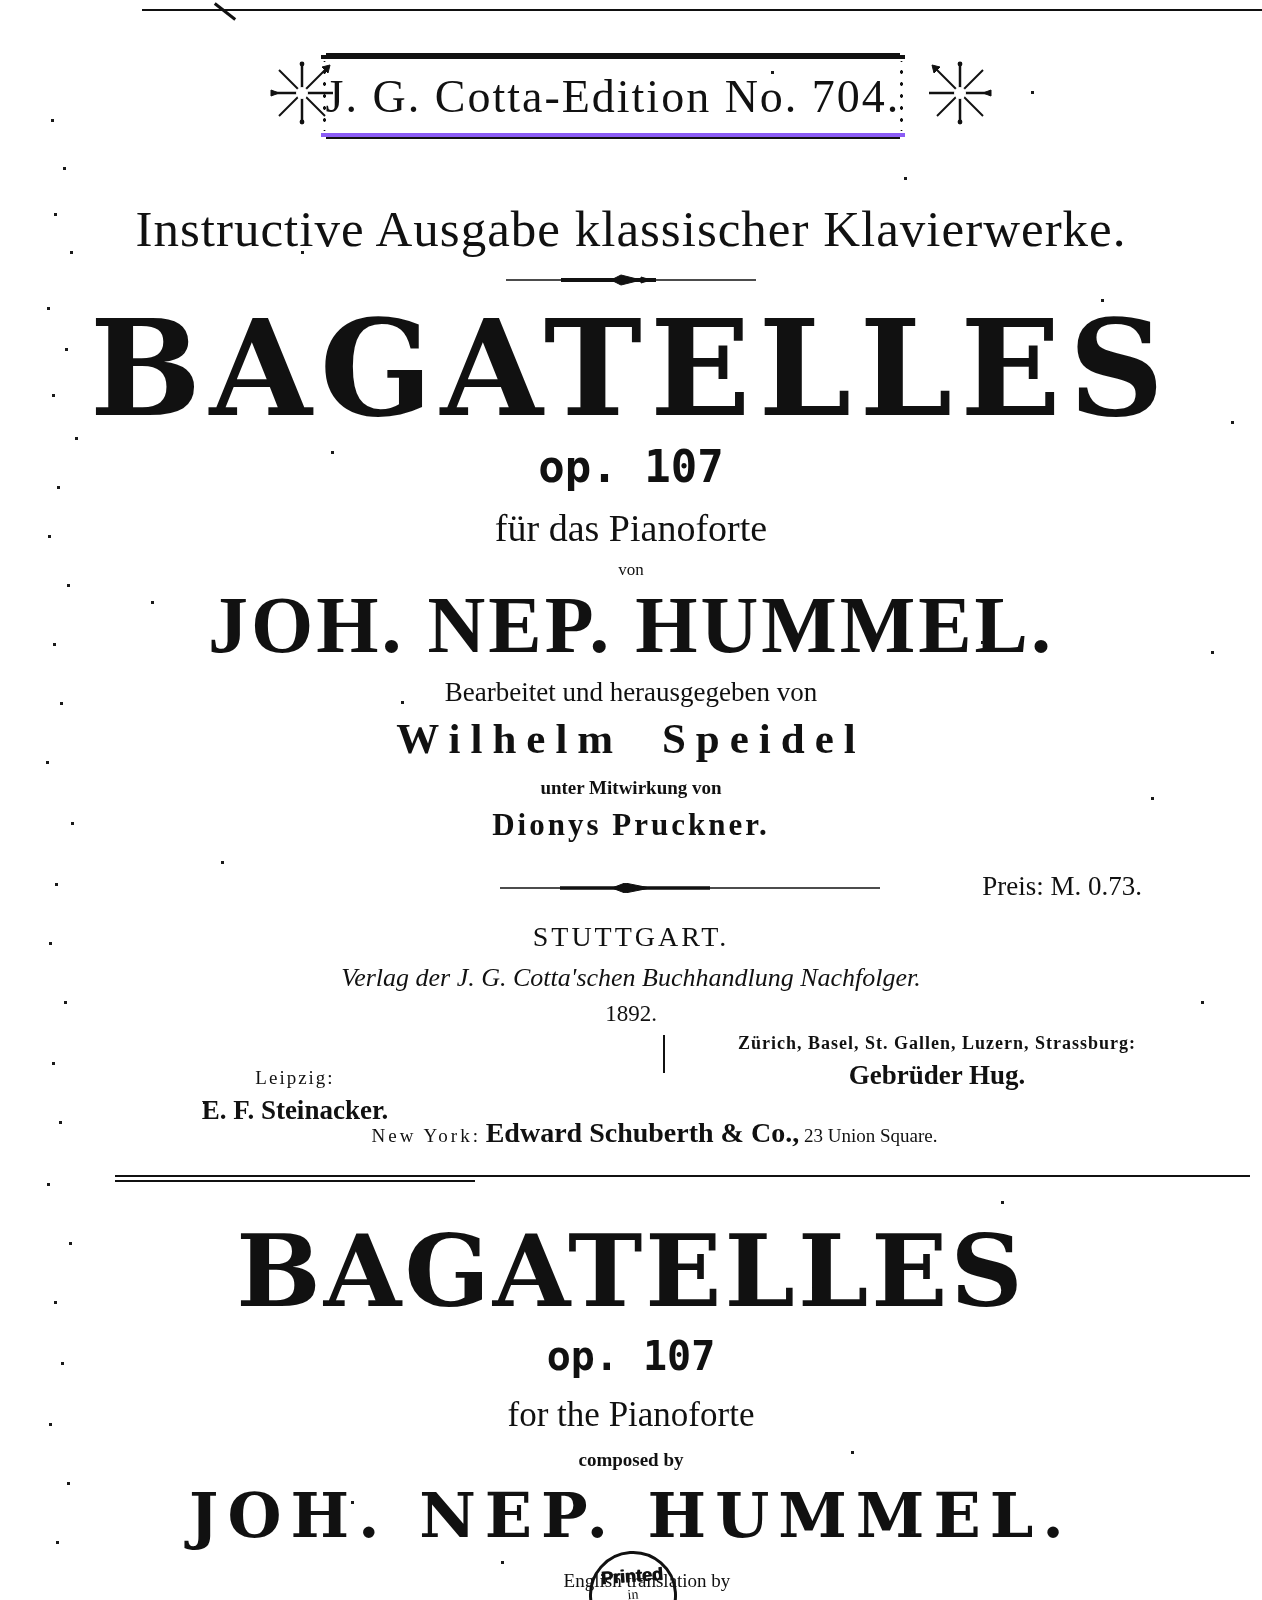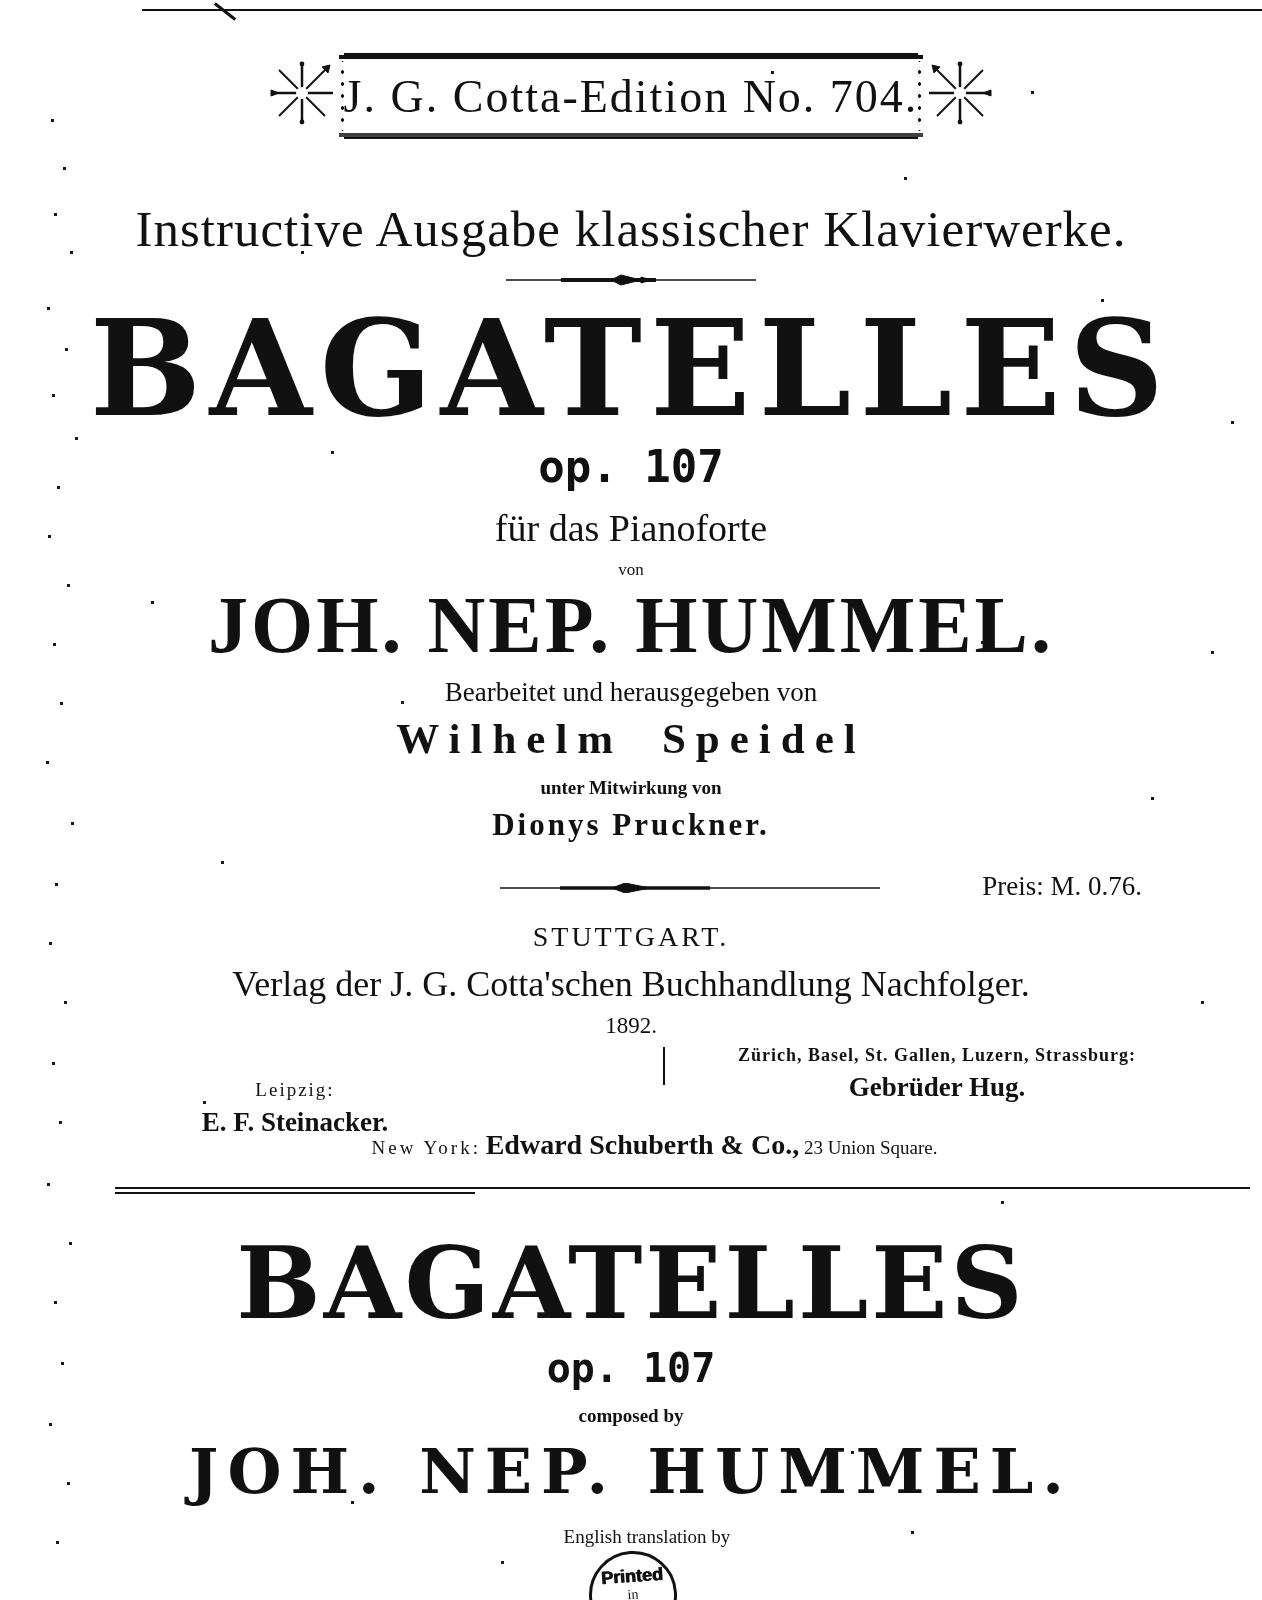--- a/index.html
+++ b/index.html
@@ -29,22 +29,22 @@
       1002px 1202px 0 1px #1a1a1a, 852px 1452px 0 1px #1a1a1a, 352px 1502px 0 1px #1a1a1a,
       1202px 1002px 0 1px #1a1a1a, 152px 602px 0 1px #1a1a1a, 982px 642px 0 1px #1a1a1a,
       1232px 422px 0 1px #1a1a1a, 222px 862px 0 1px #1a1a1a, 772px 72px 0 1px #1a1a1a,
       1032px 92px 0 1px #1a1a1a, 502px 1562px 0 1px #1a1a1a, 912px 1532px 0 1px #1a1a1a,
       332px 452px 0 1px #1a1a1a, 1212px 652px 0 1px #1a1a1a, 182px 352px 0 1px #1a1a1a;
   }
   
   .banner-wrap{position:absolute;top:52px;left:0;width:100%;}
   .banner-row{position:relative;width:700px;margin:0 auto;height:88px;}
   .banner-box{
-    position:absolute;left:58px;top:3px;width:584px;height:74px;
-    border-top:4px solid #111;border-bottom:4px solid #404040;
+    position:absolute;left:40px;top:3px;width:584px;height:74px;
+    border-top:4px solid #111;border-bottom:4px solid #8b5cf6;
     box-shadow:0 -7px 0 -5px #111, 0 7px 0 -5px #111;
     display:flex;align-items:center;justify-content:center;
   }
   .banner-box::before,.banner-box::after{
     content:"";position:absolute;top:2px;bottom:2px;width:11px;
     background-image:radial-gradient(circle, #111 1.6px, transparent 1.9px);
     background-size:11px 12px;background-position:center;
   }
   .banner-box::before{left:-2px;}
   .banner-box::after{right:-2px;}
@@ -64,21 +64,21 @@
   .edited{margin-top:6px;font-size:27px;}
   .editor{margin-top:6px;font-size:43px;font-weight:bold;letter-spacing:10px;word-spacing:18px;}
   .collab{margin-top:14px;font-size:19px;font-weight:bold;text-align:center;}
   .collaborator{margin-top:8px;font-size:31px;font-weight:bold;letter-spacing:3px;}
   
   .price-row{position:relative;height:46px;margin-top:20px;}
   .price-rule{position:absolute;left:500px;top:20px;}
   .preis{position:absolute;right:120px;top:8px;font-size:27px;}
   
   .city{margin-top:12px;font-size:28px;letter-spacing:3px;}
-  .publisher{margin-top:10px;font-size:36px;}
+  .publisher{margin-top:10px;font-size:26px;font-style:italic;}
   .year{margin-top:8px;font-size:23px;}
   .agents{position:relative;height:84px;margin-top:6px;}
   .agents .col-left{position:absolute;left:150px;width:290px;text-align:center;}
   .agents .label-sm{font-size:19px;letter-spacing:2px;margin-top:34px;}
   .agents .agent{font-size:27px;font-weight:bold;margin-top:6px;}
   .agents .vbar{position:absolute;left:663px;top:2px;width:2px;height:38px;background:#111;}
   .agents .col-right{position:absolute;left:722px;width:430px;text-align:center;}
   .agents .label-bold{font-size:18px;font-weight:bold;letter-spacing:1px;}
   .ny-line{margin-top:0px;font-size:19px;white-space:nowrap;padding-left:47px;}
   .ny-line .ny-label{letter-spacing:3px;}
@@ -164,21 +164,21 @@
   <div class="center editor">Wilhelm Speidel</div>
   <div class="center collab">unter Mitwirkung von</div>
   <div class="center collaborator">Dionys Pruckner.</div>
 
   <div class="price-row">
     <svg class="price-rule" width="380" height="10" viewBox="0 0 380 10">
       <line x1="0" y1="5" x2="380" y2="5" stroke-width="1.5"></line>
       <line x1="60" y1="5" x2="210" y2="5" stroke-width="3.5"></line>
       <polygon points="125,0 150,5 125,10 112,5" fill="#111"></polygon>
     </svg>
-    <div class="preis">Preis: M. 0.76.</div>
+    <div class="preis">Preis: M. 0.73.</div>
   </div>
 
   <div class="center city">STUTTGART.</div>
   <div class="center publisher">Verlag der J. G. Cotta'schen Buchhandlung Nachfolger.</div>
   <div class="center year">1892.</div>
 
   <div class="agents">
     <div class="col-left">
       <div class="label-sm">Leipzig:</div>
       <div class="agent">E. F. Steinacker.</div>
@@ -196,20 +196,21 @@
     <span class="ny-addr">23 Union Square.</span>
   </div>
 
   <div class="big-rule">
     <div class="r1"></div>
       <div class="r2"></div>
   </div>
 
   <div class="center title-en">BAGATELLES</div>
   <div class="center opus-en">op. 107</div>
+  <div class="center subtitle-en">for the Pianoforte</div>
   <div class="center composed-by">composed by</div>
   <div class="center composer-en">JOH. NEP. HUMMEL.</div>
   <div class="center translation">English translation by</div>
 
   <div class="stamp">
     <div class="l1">Printed</div>
     <div class="l2">in</div>
   </div>
 
 </div>

